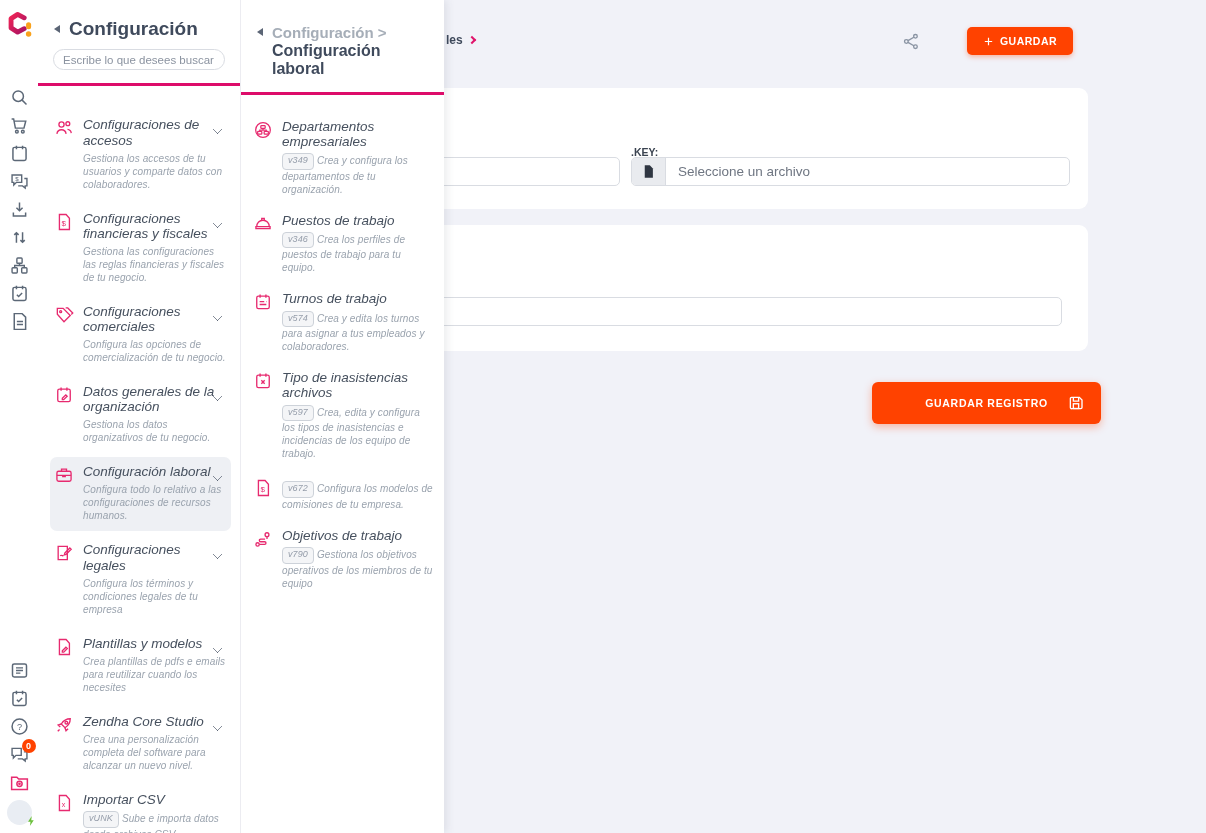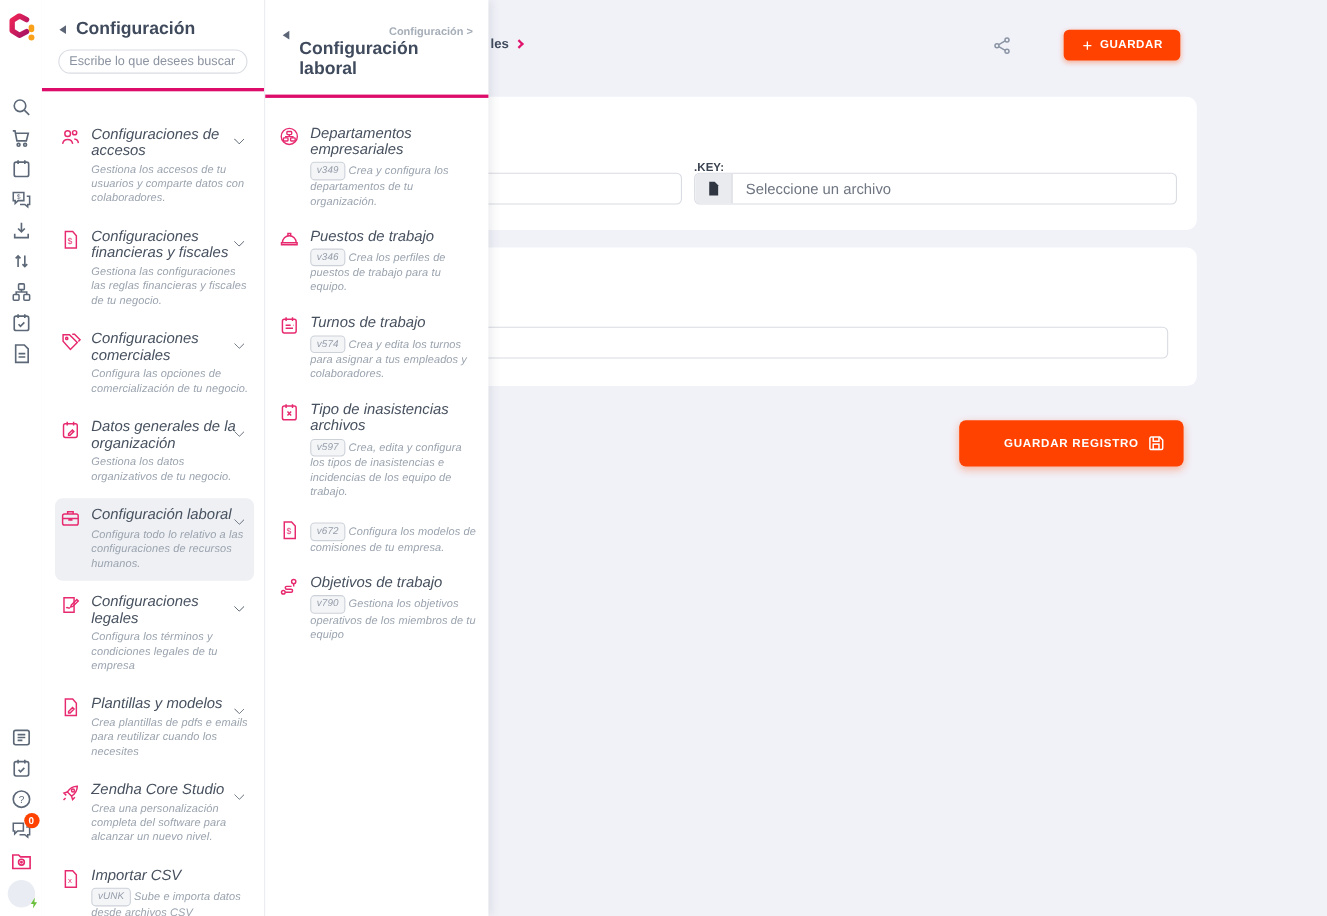--- a/index.html
+++ b/index.html
@@ -19,21 +19,21 @@
   .badge0 { position:absolute; top:-5px; right:-6px; min-width:14px; height:14px; border-radius:50%;
             background:#ff4200; color:#fff; font-size:9px; line-height:14px; text-align:center; font-weight:bold; }
   .avatar { width:25px; height:25px; border-radius:50%; background:#e9edf3; position:relative; cursor:pointer; }
   .avatar svg { position:absolute; right:-5px; bottom:-2px; width:12px; height:12px; }
 
   
   .panel1 { position:absolute; left:38px; top:0; bottom:0; width:203px; background:#fff; z-index:30;
             border-right:1px solid #ececf1; display:flex; flex-direction:column; }
   .p1-header { padding:18px 14px 0 16px; }
   .p1-title-row { display:flex; align-items:center; gap:9px; }
-  .p1-title { font-size:16px; font-weight:bold; color:#3f4a5c; }
+  .p1-title { font-size:19px; font-weight:bold; color:#3f4a5c; }
   .tri { width:0; height:0; border-top:4.5px solid transparent; border-bottom:4.5px solid transparent; border-right:6.5px solid #5b6575; cursor:pointer; flex:none; }
   .search-input { margin:9px 0 0 15px; width:172px; height:22px; border:1px solid #d9dce2; border-radius:11px;
                   padding:0 9px; font-size:11.5px; color:#555; outline:none; font-family:inherit; }
   .search-input::placeholder { color:#8b93a0; }
   .pink-line { height:3px; background:#dd0c6a; margin-top:13px; flex:none; }
   .p1-items { padding:24px 9px 0 12px; overflow:hidden; }
   .s-item { display:flex; position:relative; padding:7px 4px 9px 4px; border-radius:7px; margin-bottom:4px; cursor:pointer; }
   .s-item.selected { background:#eef0f4; }
   .s-icon { width:20px; height:20px; color:#e72a6f; flex:none; margin:1px 9px 0 0; }
   .s-icon svg { width:20px; height:20px; }
@@ -42,21 +42,21 @@
   .s-desc { font-size:10px; color:#9aa3ae; line-height:1.3; margin-top:4px; letter-spacing:.1px; }
   .chev { position:absolute; right:10px; top:16px; width:7px; height:7px;
           border-right:1.8px solid #5b6575; border-bottom:1.8px solid #5b6575; transform:rotate(45deg); border-radius:1px; }
   .pill { display:inline-block; border:1px solid #cdd2d9; background:#f4f5f7; color:#959daa;
           font-size:9px; padding:1px 5px 2px; border-radius:4px; margin-right:3px; vertical-align:1px; }
 
   
   .panel2 { position:absolute; left:241px; top:0; bottom:0; width:203px; background:#fff; z-index:20;
             box-shadow:3px 0 8px rgba(60,64,90,.10); display:flex; flex-direction:column; }
   .p2-header { padding:24px 14px 0 16px; display:flex; gap:9px; }
-  .p2-crumb { font-size:10px; font-weight:bold; color:#a6aeb8;text-align:right; }
+  .p2-crumb { font-size:15px; font-weight:bold; color:#a6aeb8; }
   .p2-title { font-size:16px; font-weight:bold; color:#3f4a5c; line-height:1.15; margin-top:1px; }
   .p2-header .tri { margin-top:4px; }
   .p2-items { padding:24px 9px 0 12px; overflow:hidden; }
   .p2-item { display:flex; margin-bottom:17px; cursor:pointer; }
 
   
   .main { position:absolute; inset:0; z-index:1; background:#f1f2f8; }
   .main-crumb { position:absolute; left:446px; top:33px; font-size:12px; font-weight:bold; color:#3f4a5c; display:flex; align-items:center; }
   .chevr { display:inline-block; width:6px; height:6px; border-right:2px solid #e0146c; border-top:2px solid #e0146c;
            transform:rotate(45deg); margin-left:6px; }
@@ -72,21 +72,21 @@
   .tinput { position:absolute; border:1px solid #d9dce2; border-radius:5px; background:#fff; outline:none;
             font-family:inherit; font-size:13px; color:#444; padding:0 10px; }
   .in-left { left:20px; top:69px; width:260px; height:29px; }
   .key-label { position:absolute; left:291px; top:58px; font-size:10.5px; font-weight:bold; color:#3a4350; }
   .file-input { position:absolute; left:291px; top:69px; width:439px; height:29px; border:1px solid #d9dce2;
                 border-radius:5px; background:#fff; display:flex; align-items:stretch; cursor:pointer; overflow:hidden; }
   .file-btn { width:34px; background:#e9ebef; border-right:1px solid #d9dce2; display:flex; align-items:center; justify-content:center; flex:none; }
   .file-btn svg { width:15px; height:15px; color:#2f3642; }
   .file-text { display:flex; align-items:center; padding-left:12px; color:#6f7682; font-size:13.5px; }
   .in-wide { left:20px; top:72px; width:702px; height:29px; }
-  .btn-save-record { position:absolute; left:872px; top:382px; width:204px; height:42px; background:#ff4200; border:none;
+  .btn-save-record { position:absolute; left:872px; top:382px; width:229px; height:42px; background:#ff4200; border:none;
                      border-radius:6px; color:#fff; font-size:10.5px; font-weight:bold; letter-spacing:.7px;
                      display:flex; align-items:center; justify-content:center; cursor:pointer; font-family:inherit;
                      box-shadow:0 3px 8px rgba(255,66,0,.35); }
   .btn-save-record svg { position:absolute; right:16px; top:12px; width:18px; height:18px; }
   svg { display:block; }
 </style>
 </head>
 <body>
 
 <div class="main">

